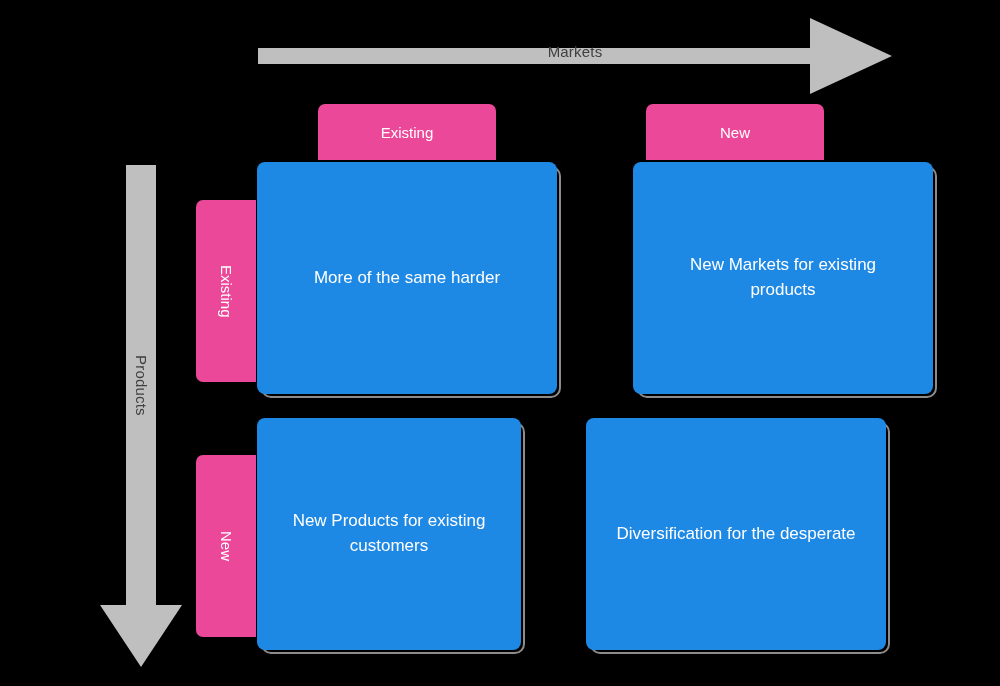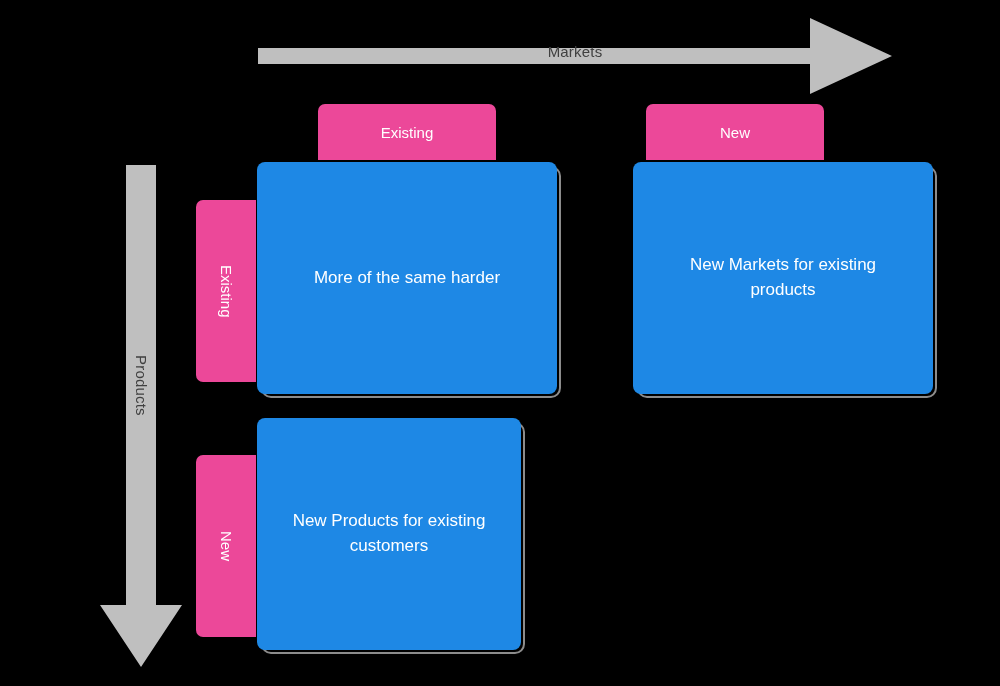--- a/index.html
+++ b/index.html
@@ -148,14 +148,20 @@
     </div>
   </div>
 
   <div class="cell-wrap" style="left:257px; top:418px; width:264px; height:232px;">
     <div class="cell-shadow"></div>
     <div class="cell">
       <span class="cell-text">New Products for existing customers</span>
     </div>
   </div>
 
+  <div class="cell-wrap" style="left:586px; top:418px; width:300px; height:232px;">
+    <div class="cell-shadow"></div>
+    <div class="cell">
+      <span class="cell-text">Diversification for the desperate</span>
+    </div>
+  </div>
 
 </div>
 
 </body></html>

